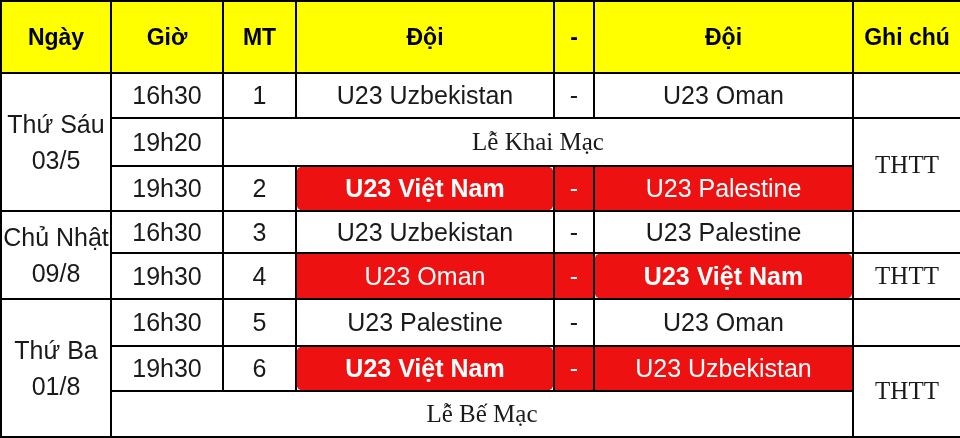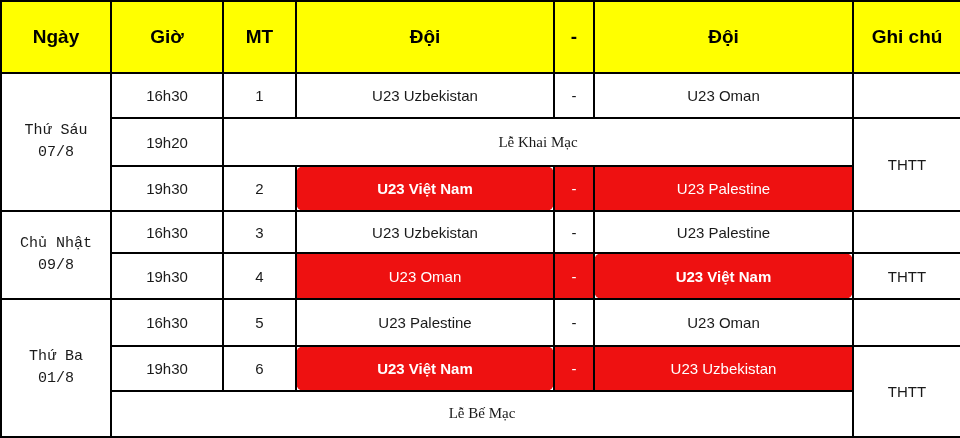--- a/index.html
+++ b/index.html
@@ -20,41 +20,41 @@
     border-collapse: collapse;
     table-layout: fixed;
     background: #ffffff;
   }
 
   .schedule-table td, .schedule-table th {
     border: 2px solid #000000;
     padding: 0;
     text-align: center;
     vertical-align: middle;
-    font-size: 15px;
+    font-size: 25px;
     color: #1a1a1a;
     font-weight: normal;
     background: #ffffff;
     box-sizing: border-box;
   }
 
   
   .col-ngay   { width: 110px; }
   .col-gio    { width: 112px; }
   .col-mt     { width: 73px;  }
   .col-doi1   { width: 258px; }
   .col-dash   { width: 40px;  }
   .col-doi2   { width: 259px; }
   .col-ghichu { width: 108px; }
 
   
   .hdr th {
     background: #FFFF00;
     font-weight: bold;
-    font-size: 19px;
+    font-size: 23px;
     color: #000000;
     height: 72px;
     border: 2px solid #000000;
   }
 
   
   .dotted-top {
     border-top: 2px dotted #333333;
   }
   .dotted-bottom {
@@ -78,27 +78,26 @@
     font-weight: bold;
     font-size: 20px;
     color: #000000;
     font-family: Liberation Serif, serif;
   }
 
   .day-cell {
     font-size: 19px;
     line-height: 1.45;
     color: #1a1a1a;
-    font-family: Liberation Mono, monospace;
   }
 
   .dash-cell { font-size: 17px; color: #333333; }
   td.hl.dash-cell { color: #ffffff; }
 
-  .note-cell { font-size: 19px; }
+  .note-cell { font-size: 19px; font-family: Liberation Serif, serif; }
 </style>
 </head>
 <body>
 
 <table class="schedule-table">
   <colgroup>
     <col class="col-ngay">
       <col class="col-gio">
       <col class="col-mt">
     <col class="col-doi1">
@@ -117,21 +116,21 @@
       <th>Đội</th>
       <th>Ghi chú</th>
     </tr>
   </thead>
 
   <tbody>
 
   <tr style="height:45px;">
     <td class="day-cell" rowspan="3">
       <span>Thứ Sáu</span><br>
-      <span>07/8</span>
+      <span>03/5</span>
     </td>
     <td class="dotted-bottom no-top">16h30</td>
     <td class="dotted-bottom no-top">1</td>
     <td class="dotted-bottom no-top">U23 Uzbekistan</td>
     <td class="dotted-bottom no-top dash-cell">-</td>
     <td class="dotted-bottom no-top">U23 Oman</td>
     <td class="dotted-bottom no-top"></td>
   </tr>
 
   <tr style="height:48px;">

